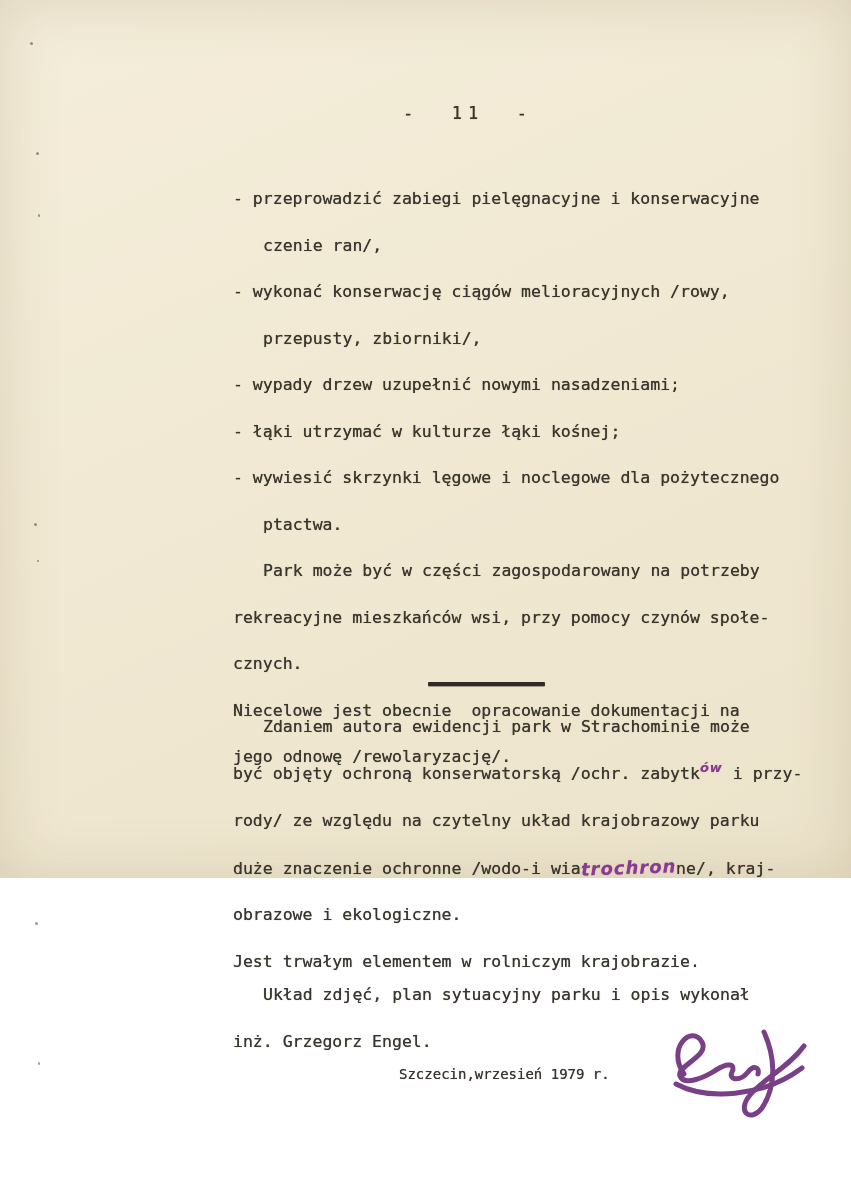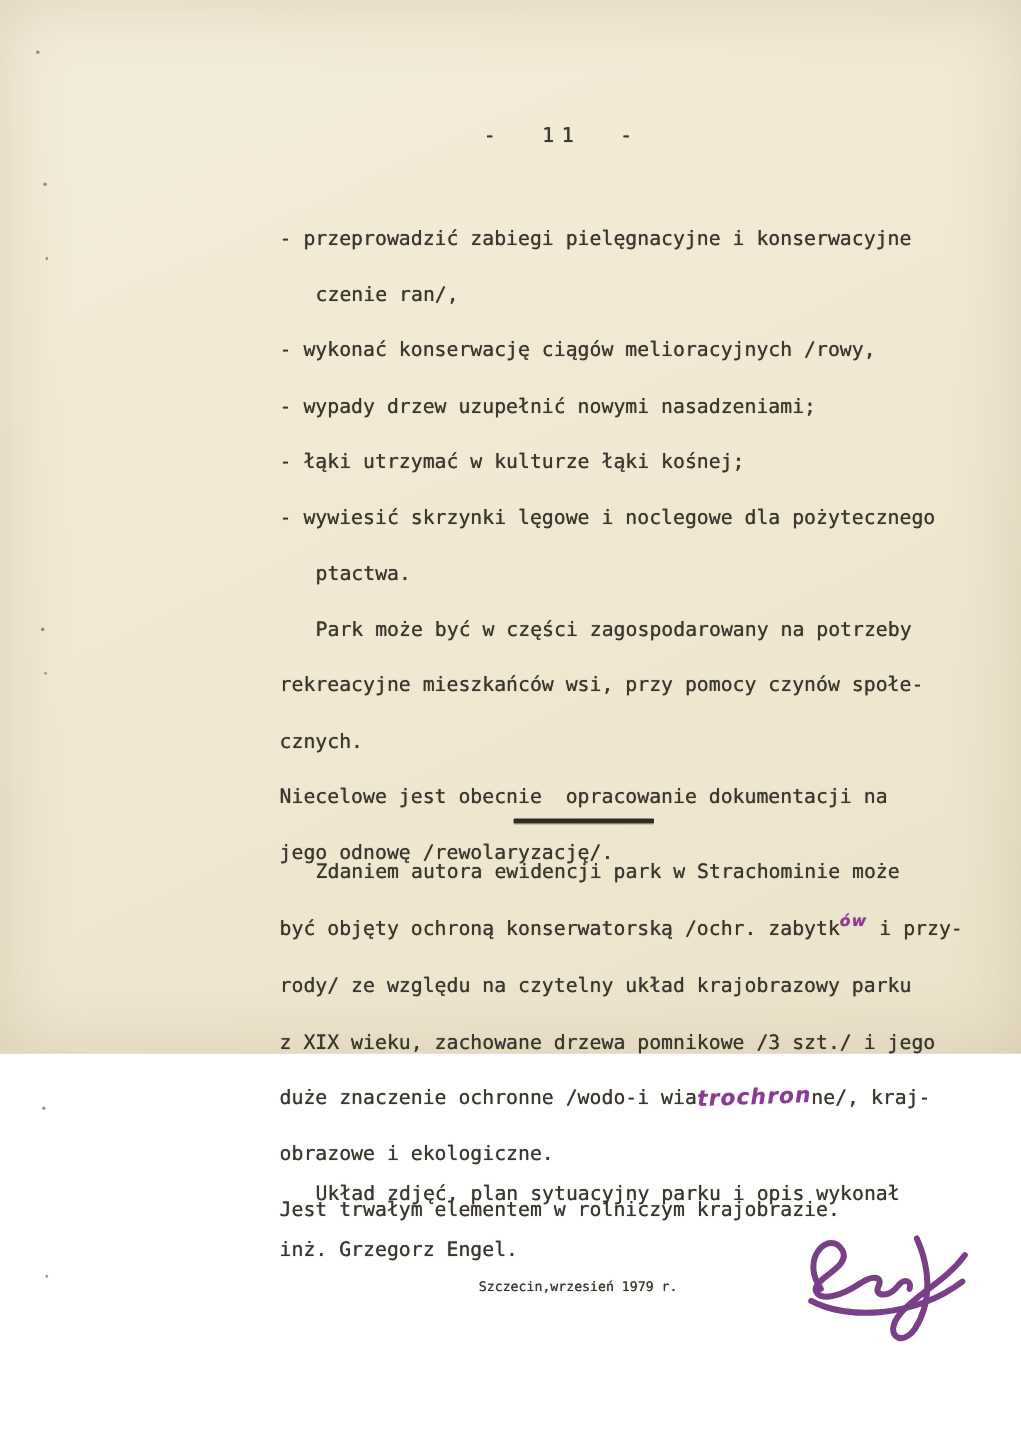--- a/index.html
+++ b/index.html
@@ -32,21 +32,21 @@
   .block1{top:170px;width:600px;}
   .divider{
     position:absolute;left:428px;top:682px;width:117px;height:4px;
     background:#2f2c26;border-radius:1px;
     box-shadow:0 1px 0 rgba(47,44,38,.4);
   }
   .block2{top:698px;width:600px;}
   .block3{top:966px;width:600px;}
   .footer{
     position:absolute;left:399px;top:1066px;
-    font-size:11px;color:#3a362e;white-space:pre;
+    font-size:14px;color:#3a362e;white-space:pre;
     text-shadow:0 0 .7px rgba(50,45,35,.85);
   }
   .hand{
     color:#8a3a92;
     font-family:"DejaVu Sans",sans-serif;
     font-style:italic;font-weight:bold;
     letter-spacing:1px;
     text-shadow:0 0 1px rgba(138,58,146,.6);
   }
   .hand-inline{font-size:18px;display:inline-block;transform:rotate(-2deg);}
@@ -58,38 +58,38 @@
 <body>
 
 <div class="paper">
 
   <div class="pagenum">-  11  -</div>
 
   <div class="block block1">
     <div class="line hangline">- przeprowadzić zabiegi pielęgnacyjne i konserwacyjne</div>
     <div class="line contline">czenie ran/,</div>
     <div class="line hangline">- wykonać konserwację ciągów melioracyjnych /rowy,</div>
+    <div class="line contline">przepusty, zbiorniki/,</div>
     <div class="line hangline">- wypady drzew uzupełnić nowymi nasadzeniami;</div>
     <div class="line hangline">- łąki utrzymać w kulturze łąki kośnej;</div>
     <div class="line hangline">- wywiesić skrzynki lęgowe i noclegowe dla pożytecznego</div>
     <div class="line contline">ptactwa.</div>
     <div class="line firstindent">Park może być w części zagospodarowany na potrzeby</div>
     <div class="line">rekreacyjne mieszkańców wsi, przy pomocy czynów społe-</div>
     <div class="line">cznych.</div>
     <div class="line">Niecelowe jest obecnie  opracowanie dokumentacji na</div>
     <div class="line">jego odnowę /rewolaryzację/.</div>
   </div>
 
   <div class="divider"></div>
 
   <div class="block block2">
     <div class="line firstindent">Zdaniem autora ewidencji park w Strachominie może</div>
     <div class="line"><span>być objęty ochroną konserwatorską /ochr. zabytk</span><span class="hand hand-sup">ów</span><span> i przy-</span></div>
     <div class="line">rody/ ze względu na czytelny układ krajobrazowy parku</div>
-    <div class="line">z XIX wieku, zachowane drzewa pomnikowe /3 szt./ i jego</div>
     <div class="line"><span>duże znaczenie ochronne /wodo-i wia</span><span class="hand hand-inline">trochron</span><span>ne/, kraj-</span></div>
     <div class="line">obrazowe i ekologiczne.</div>
     <div class="line">Jest trwałym elementem w rolniczym krajobrazie.</div>
   </div>
 
   <div class="block block3">
     <div class="line firstindent">Układ zdjęć, plan sytuacyjny parku i opis wykonał</div>
     <div class="line">inż. Grzegorz Engel.</div>
   </div>
 

